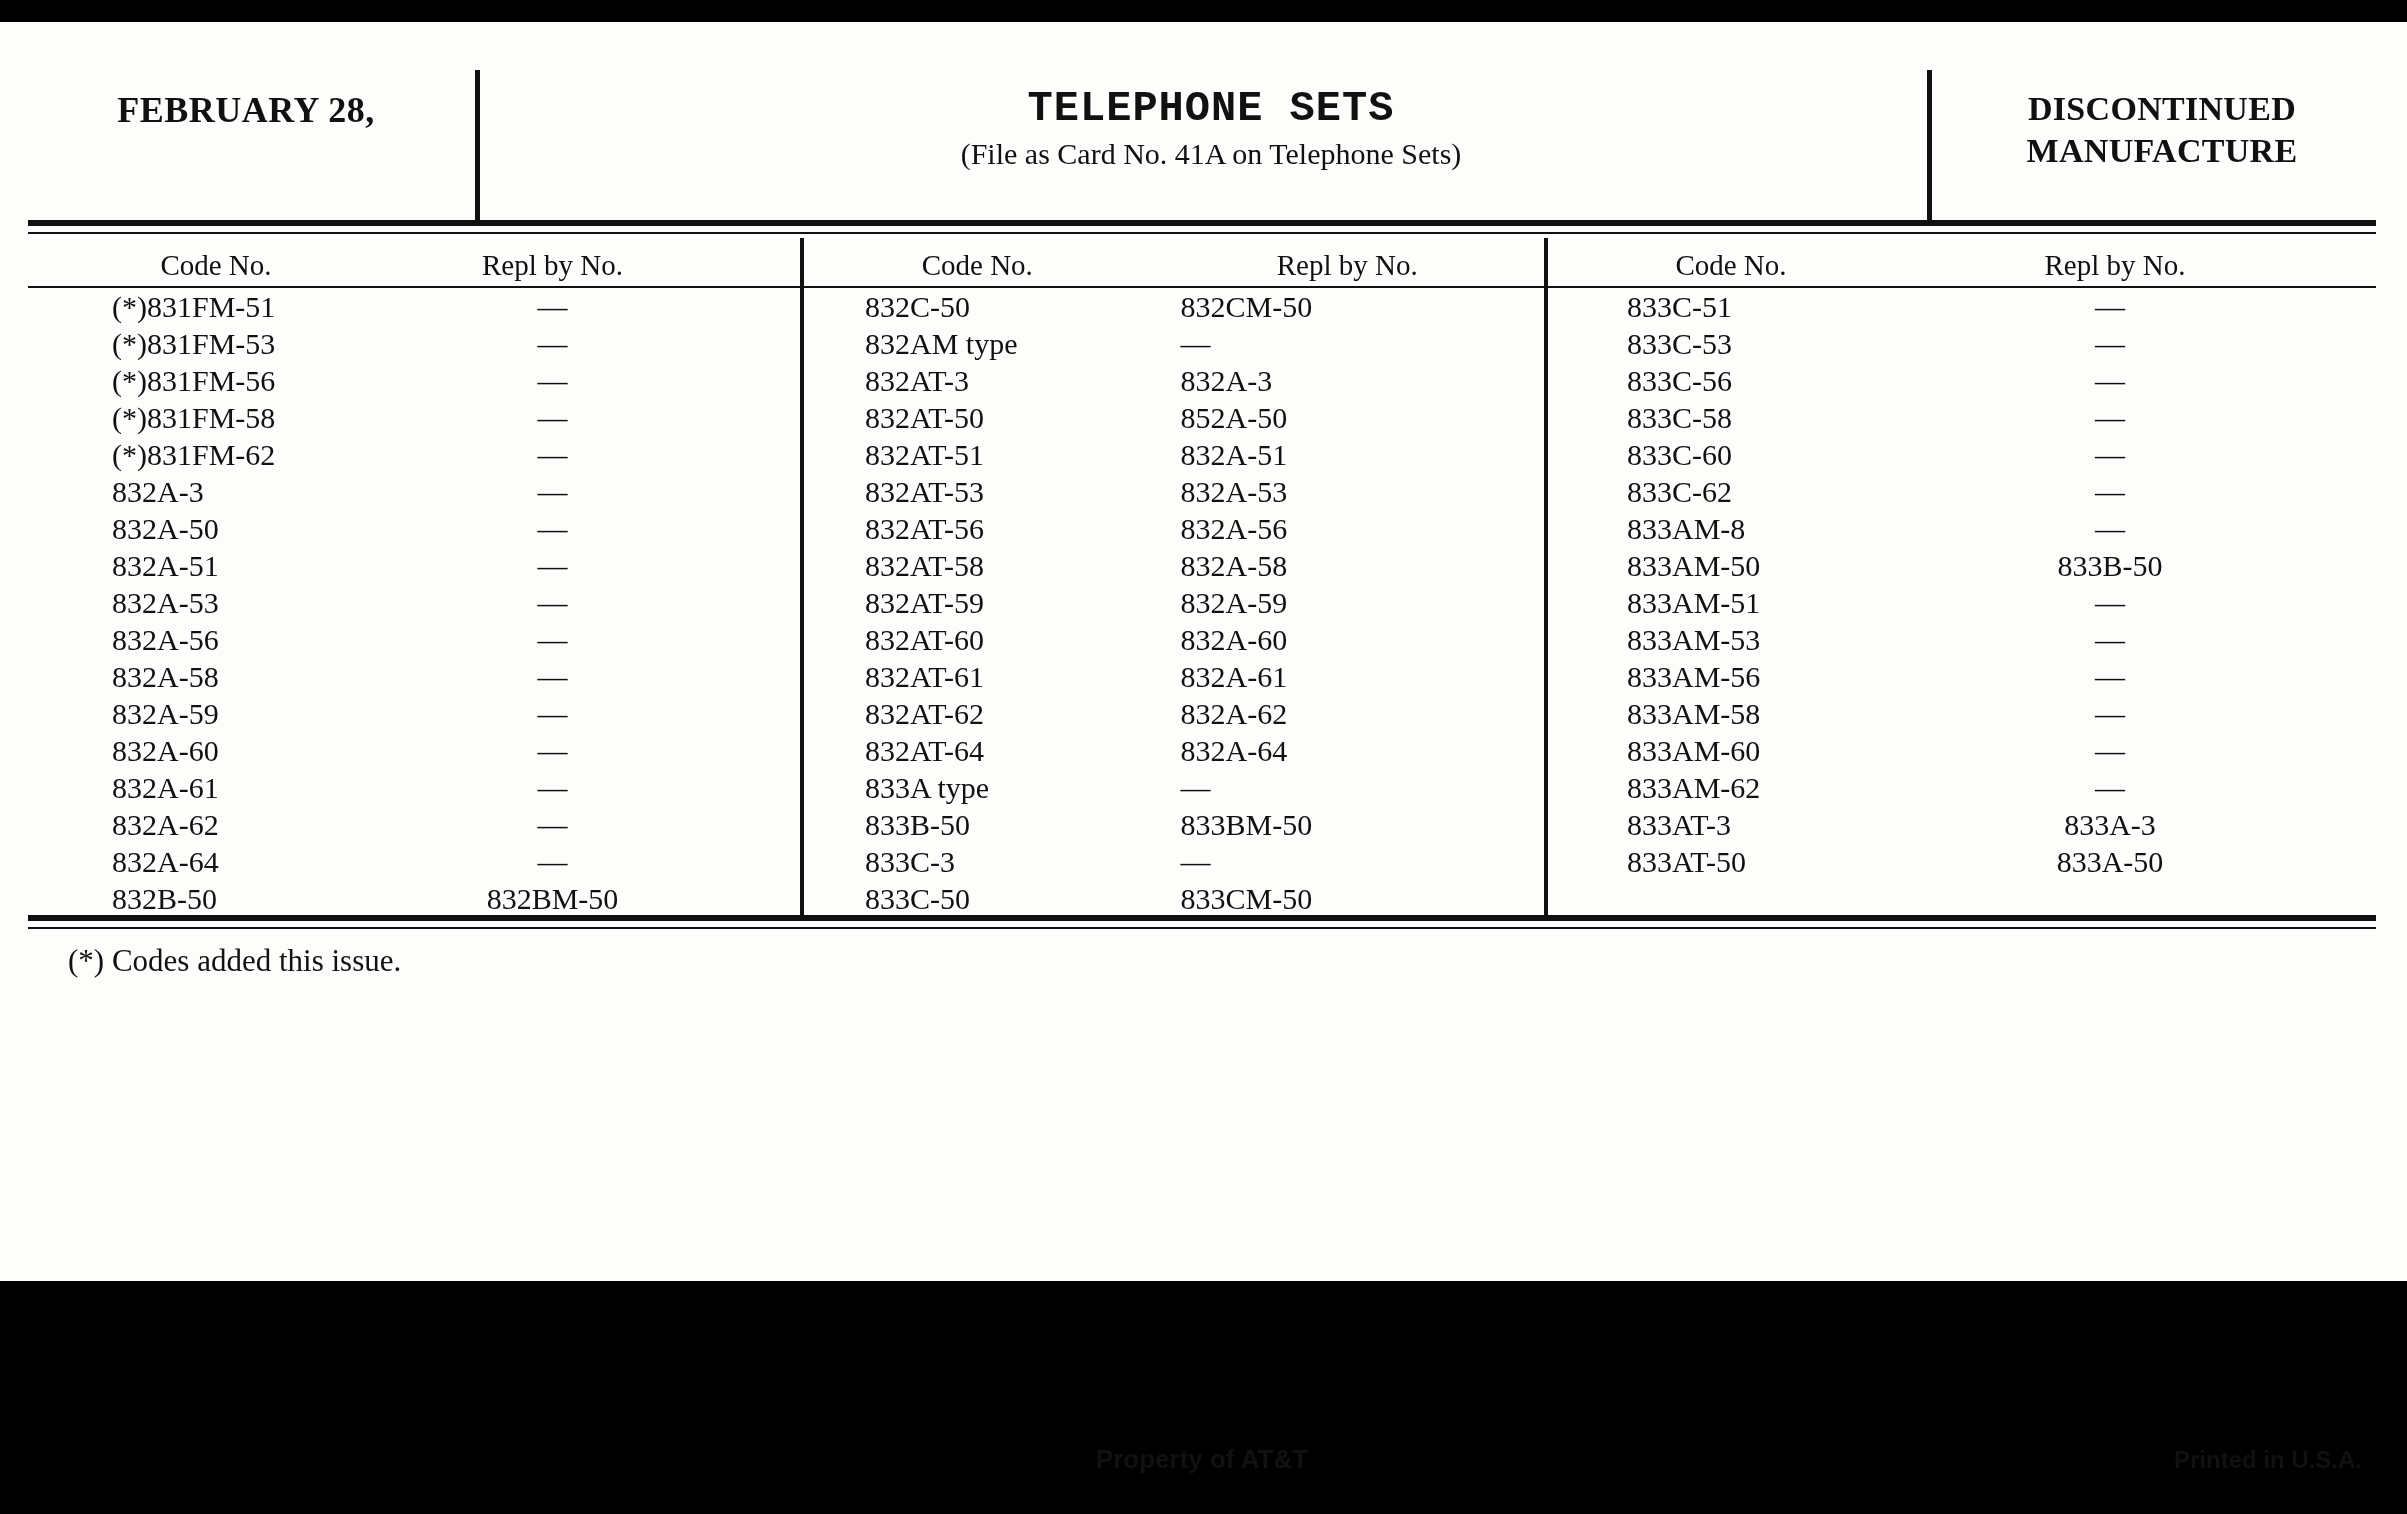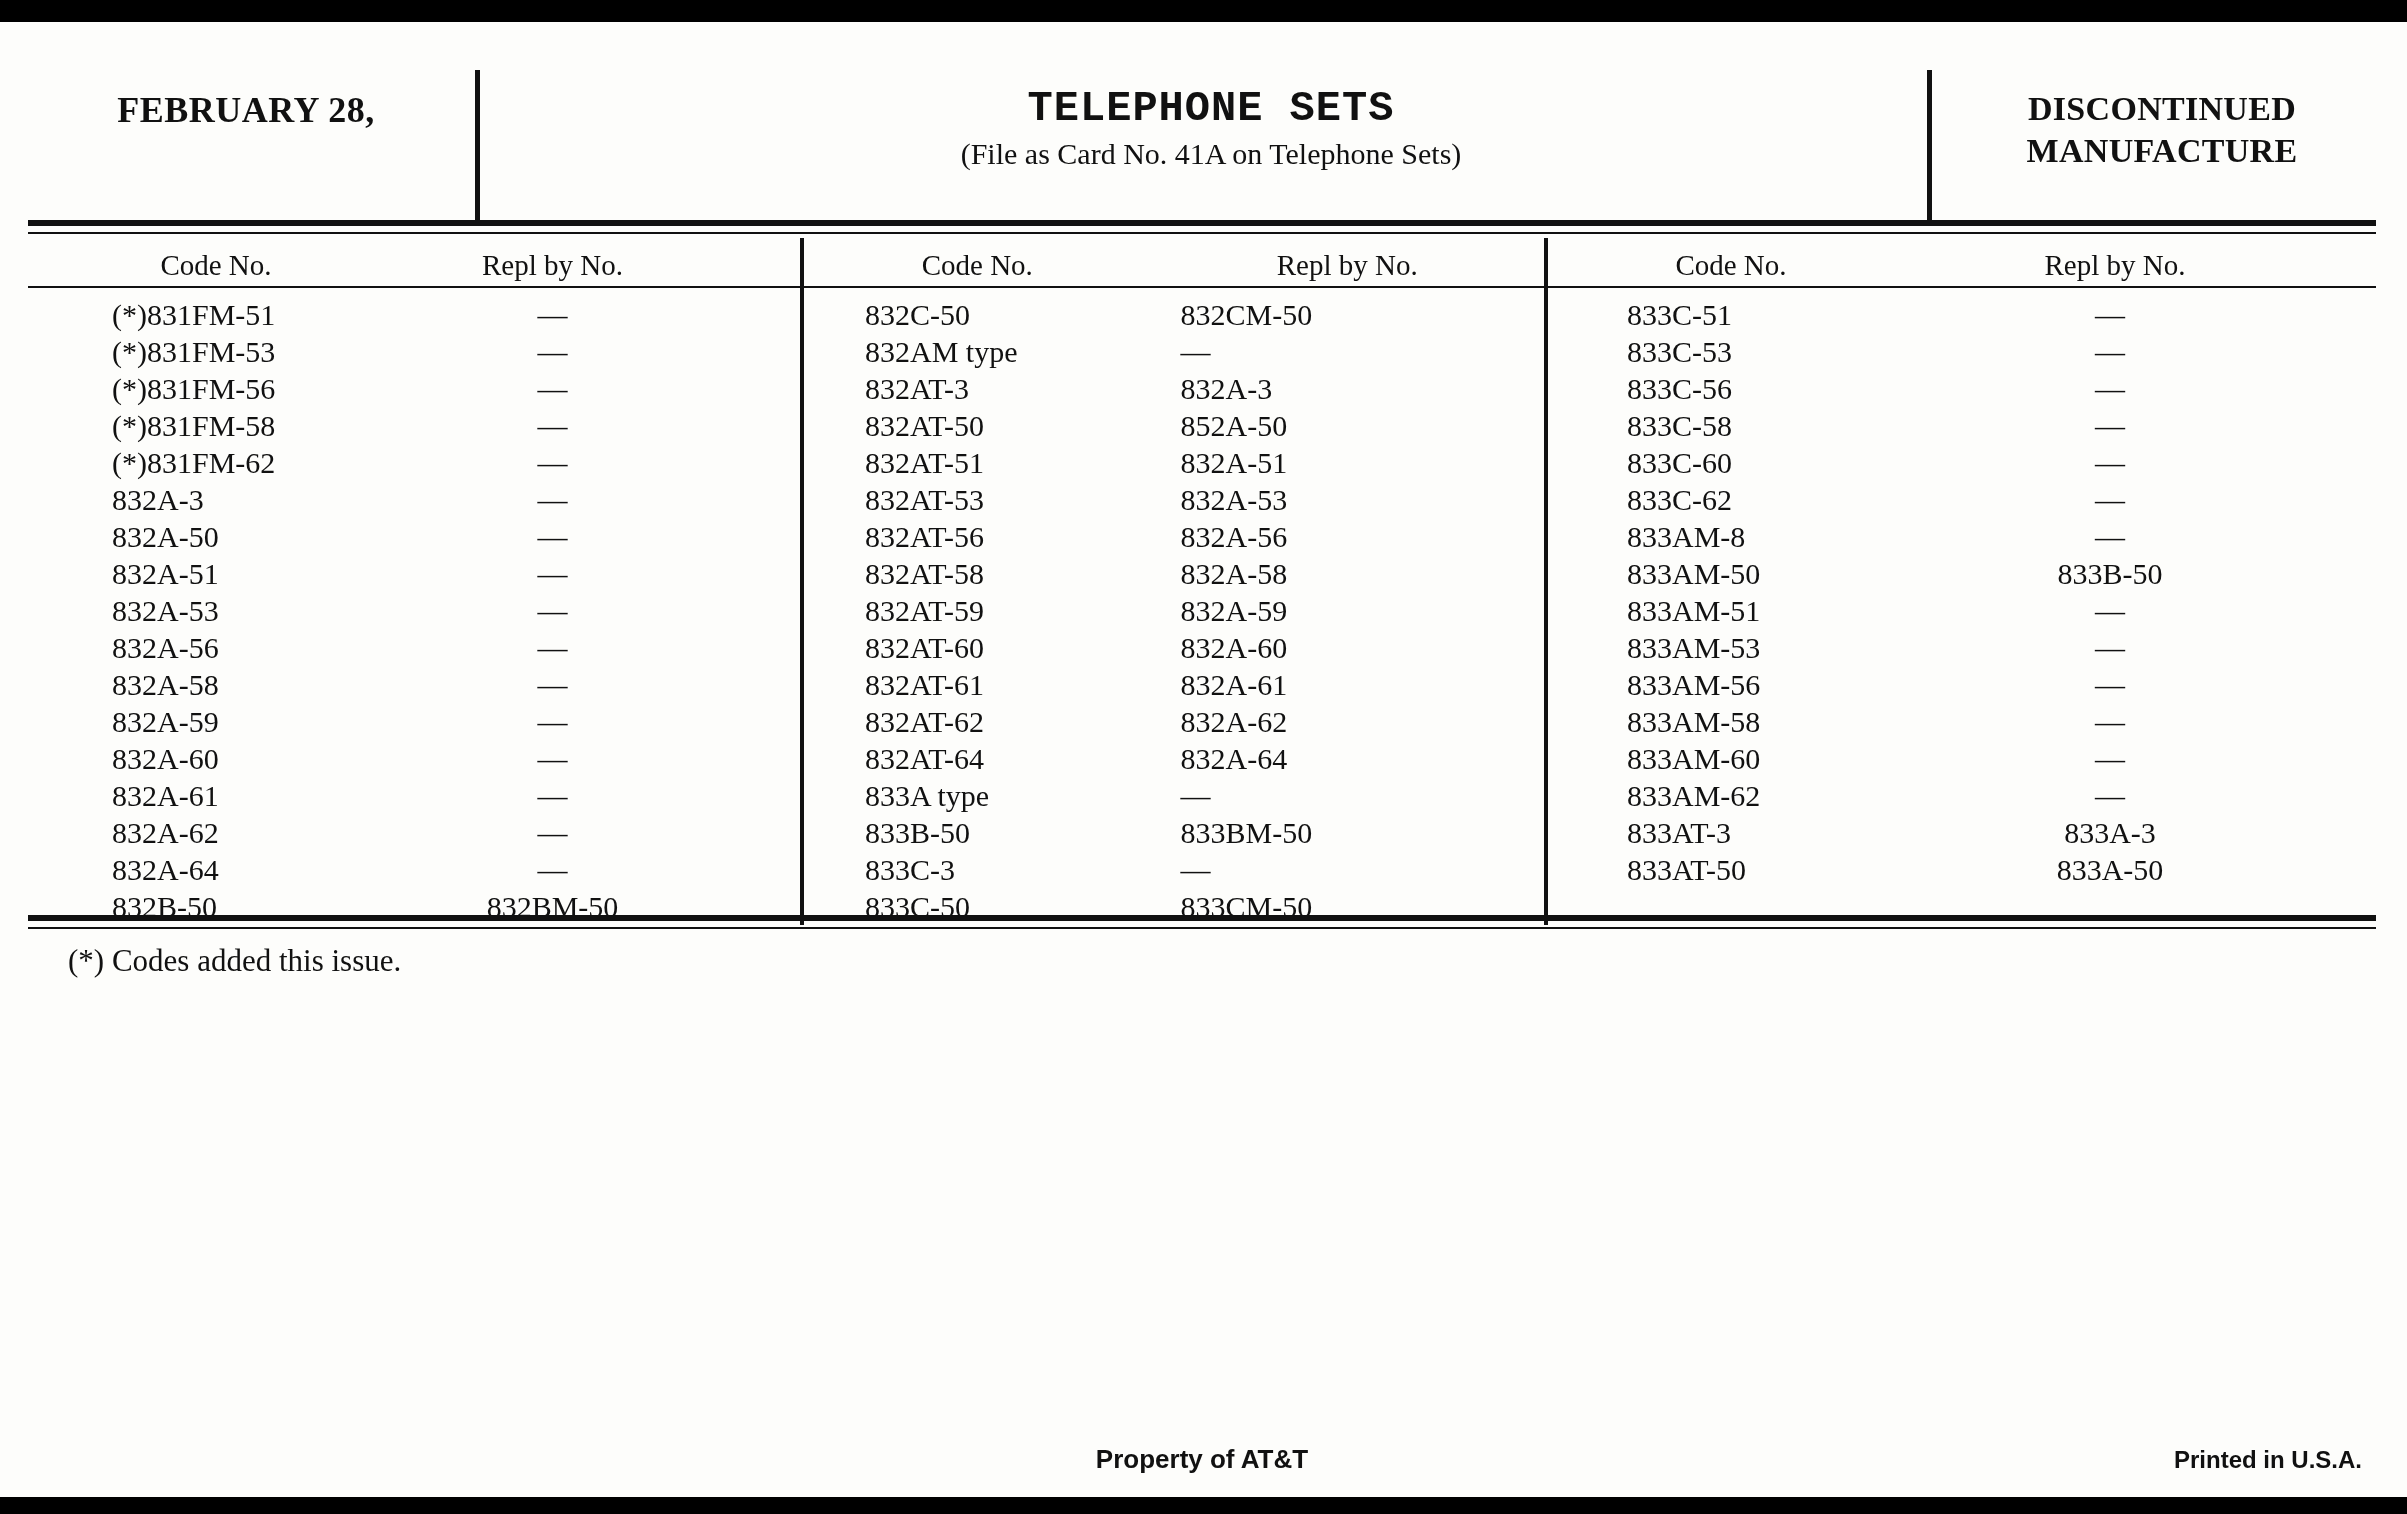--- a/index.html
+++ b/index.html
@@ -12,21 +12,21 @@
     height: 1515px;
     overflow: hidden;
     font-family: "Liberation Serif", serif;
   }
 
   .page {
     position: absolute;
     left: 0px;
     top: 22px;
     width: 2408px;
-    height: 1475px;
+    height: 1259px;
     background: #fdfdfb;
   }
 
   .sheet {
     position: absolute;
     left: 28px;
     top: 18px;
     width: 2348px;
     height: 1445px;
   }
@@ -140,21 +140,21 @@
     color: #111;
     text-align: center;
     line-height: 34px;
   }
   .rule-head {
     height: 2px;
     background: #111;
     margin-top: 4px;
   }
 
-  .rows { padding-top: 8px; }
+  .rows { }
   .row {
     display: flex;
     height: 37px;
   }
   .cell {
     font-family: "Liberation Serif", serif;
     font-size: 30px;
     color: #111;
     line-height: 37px;
     white-space: nowrap;

